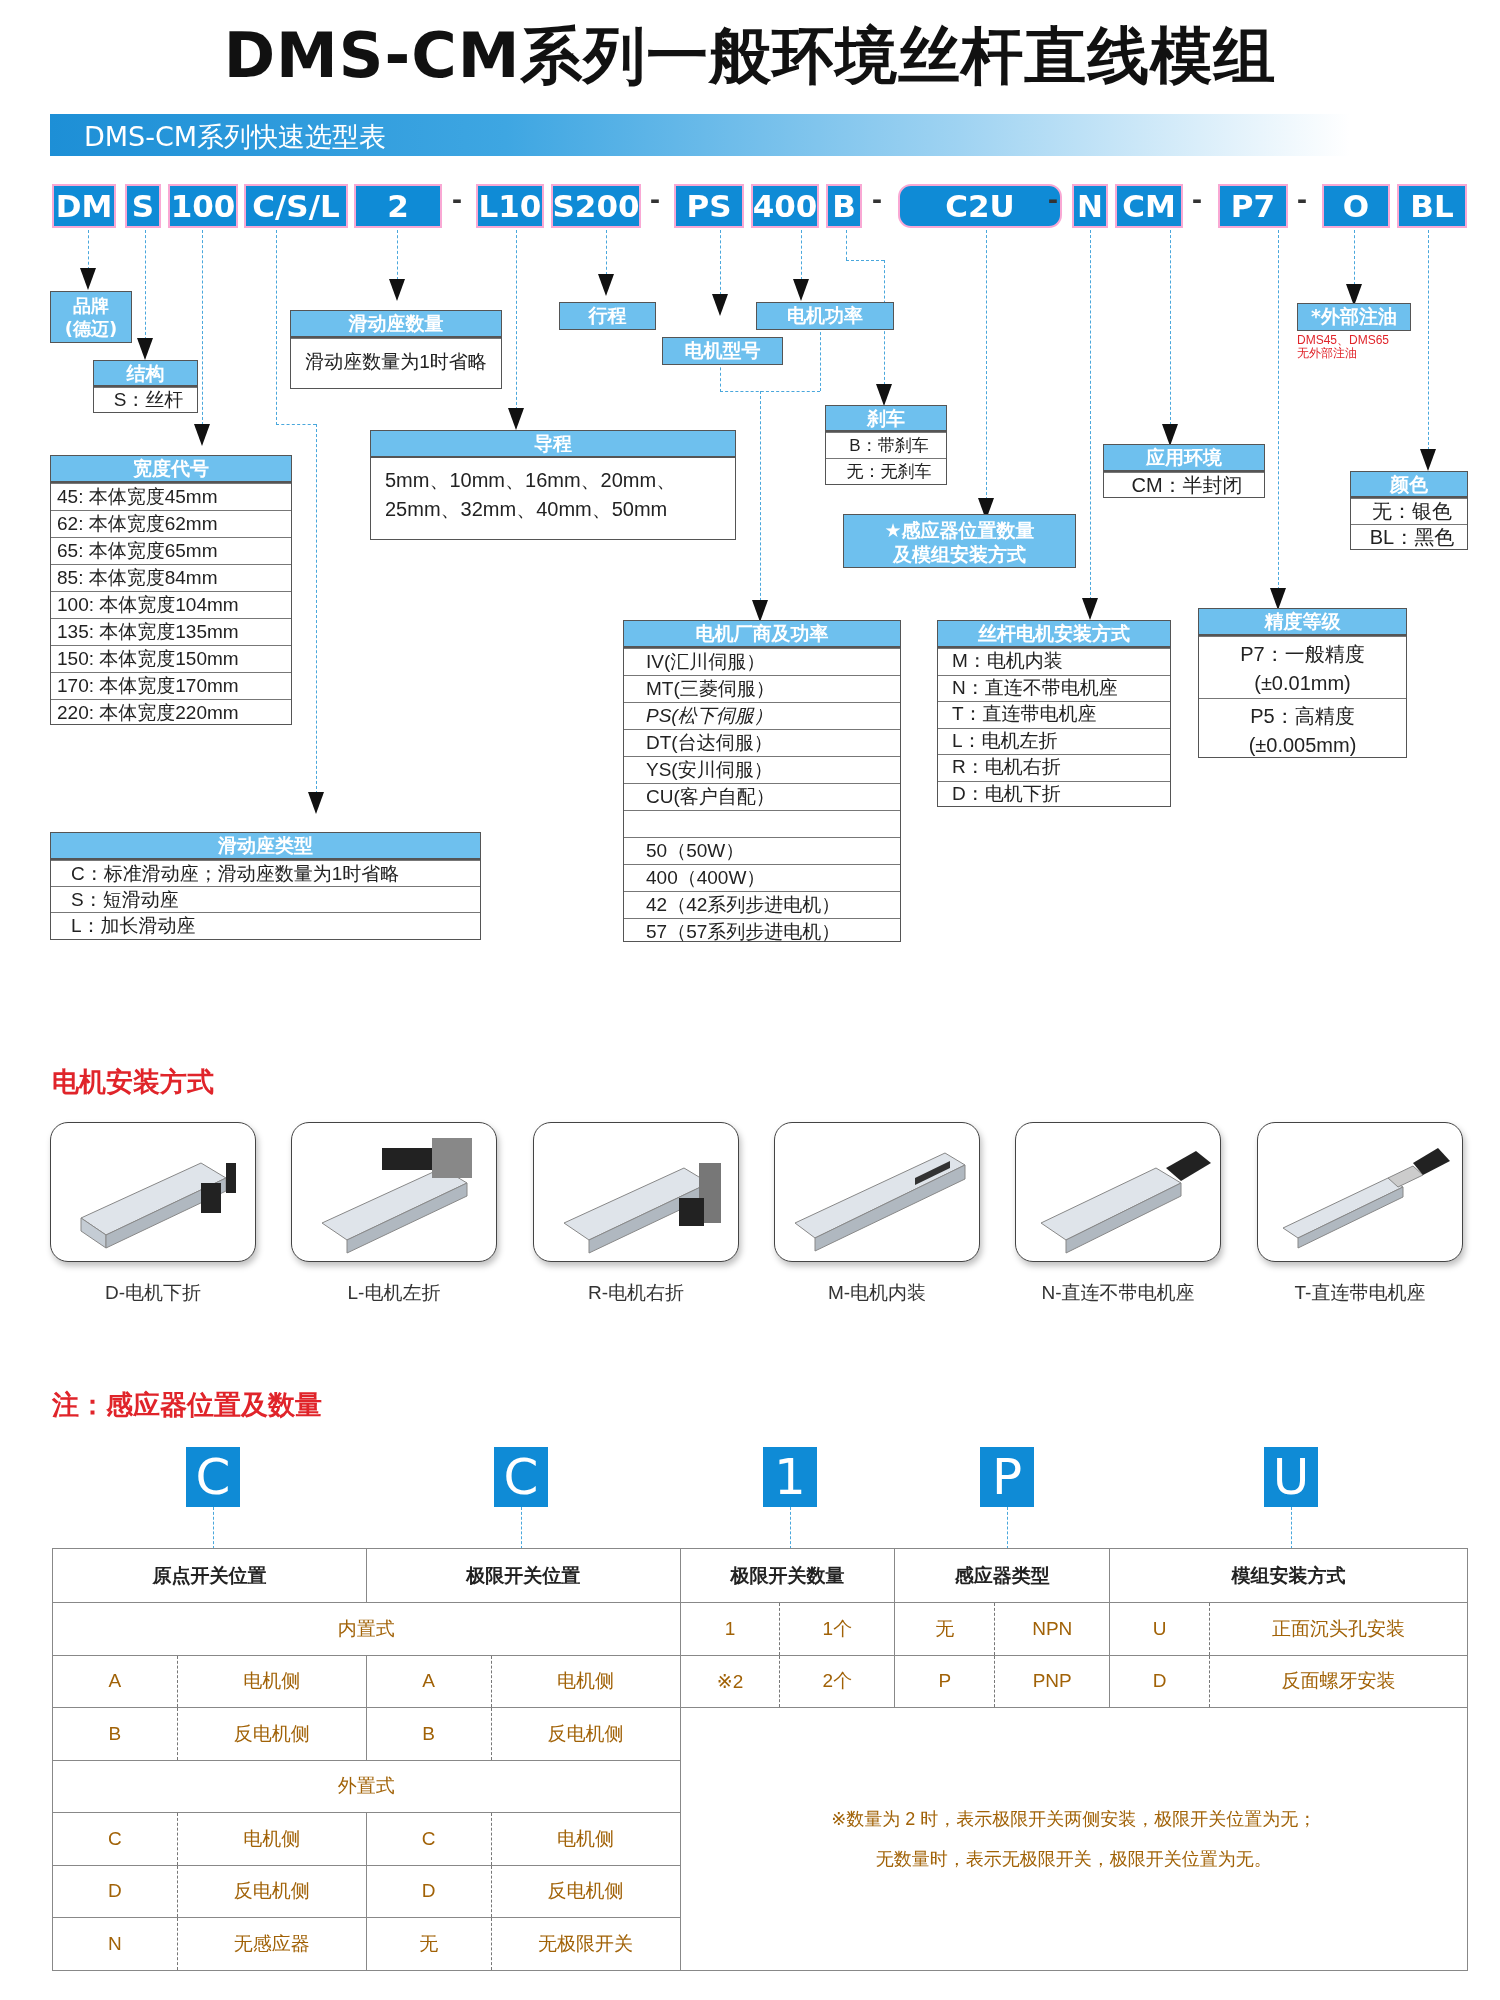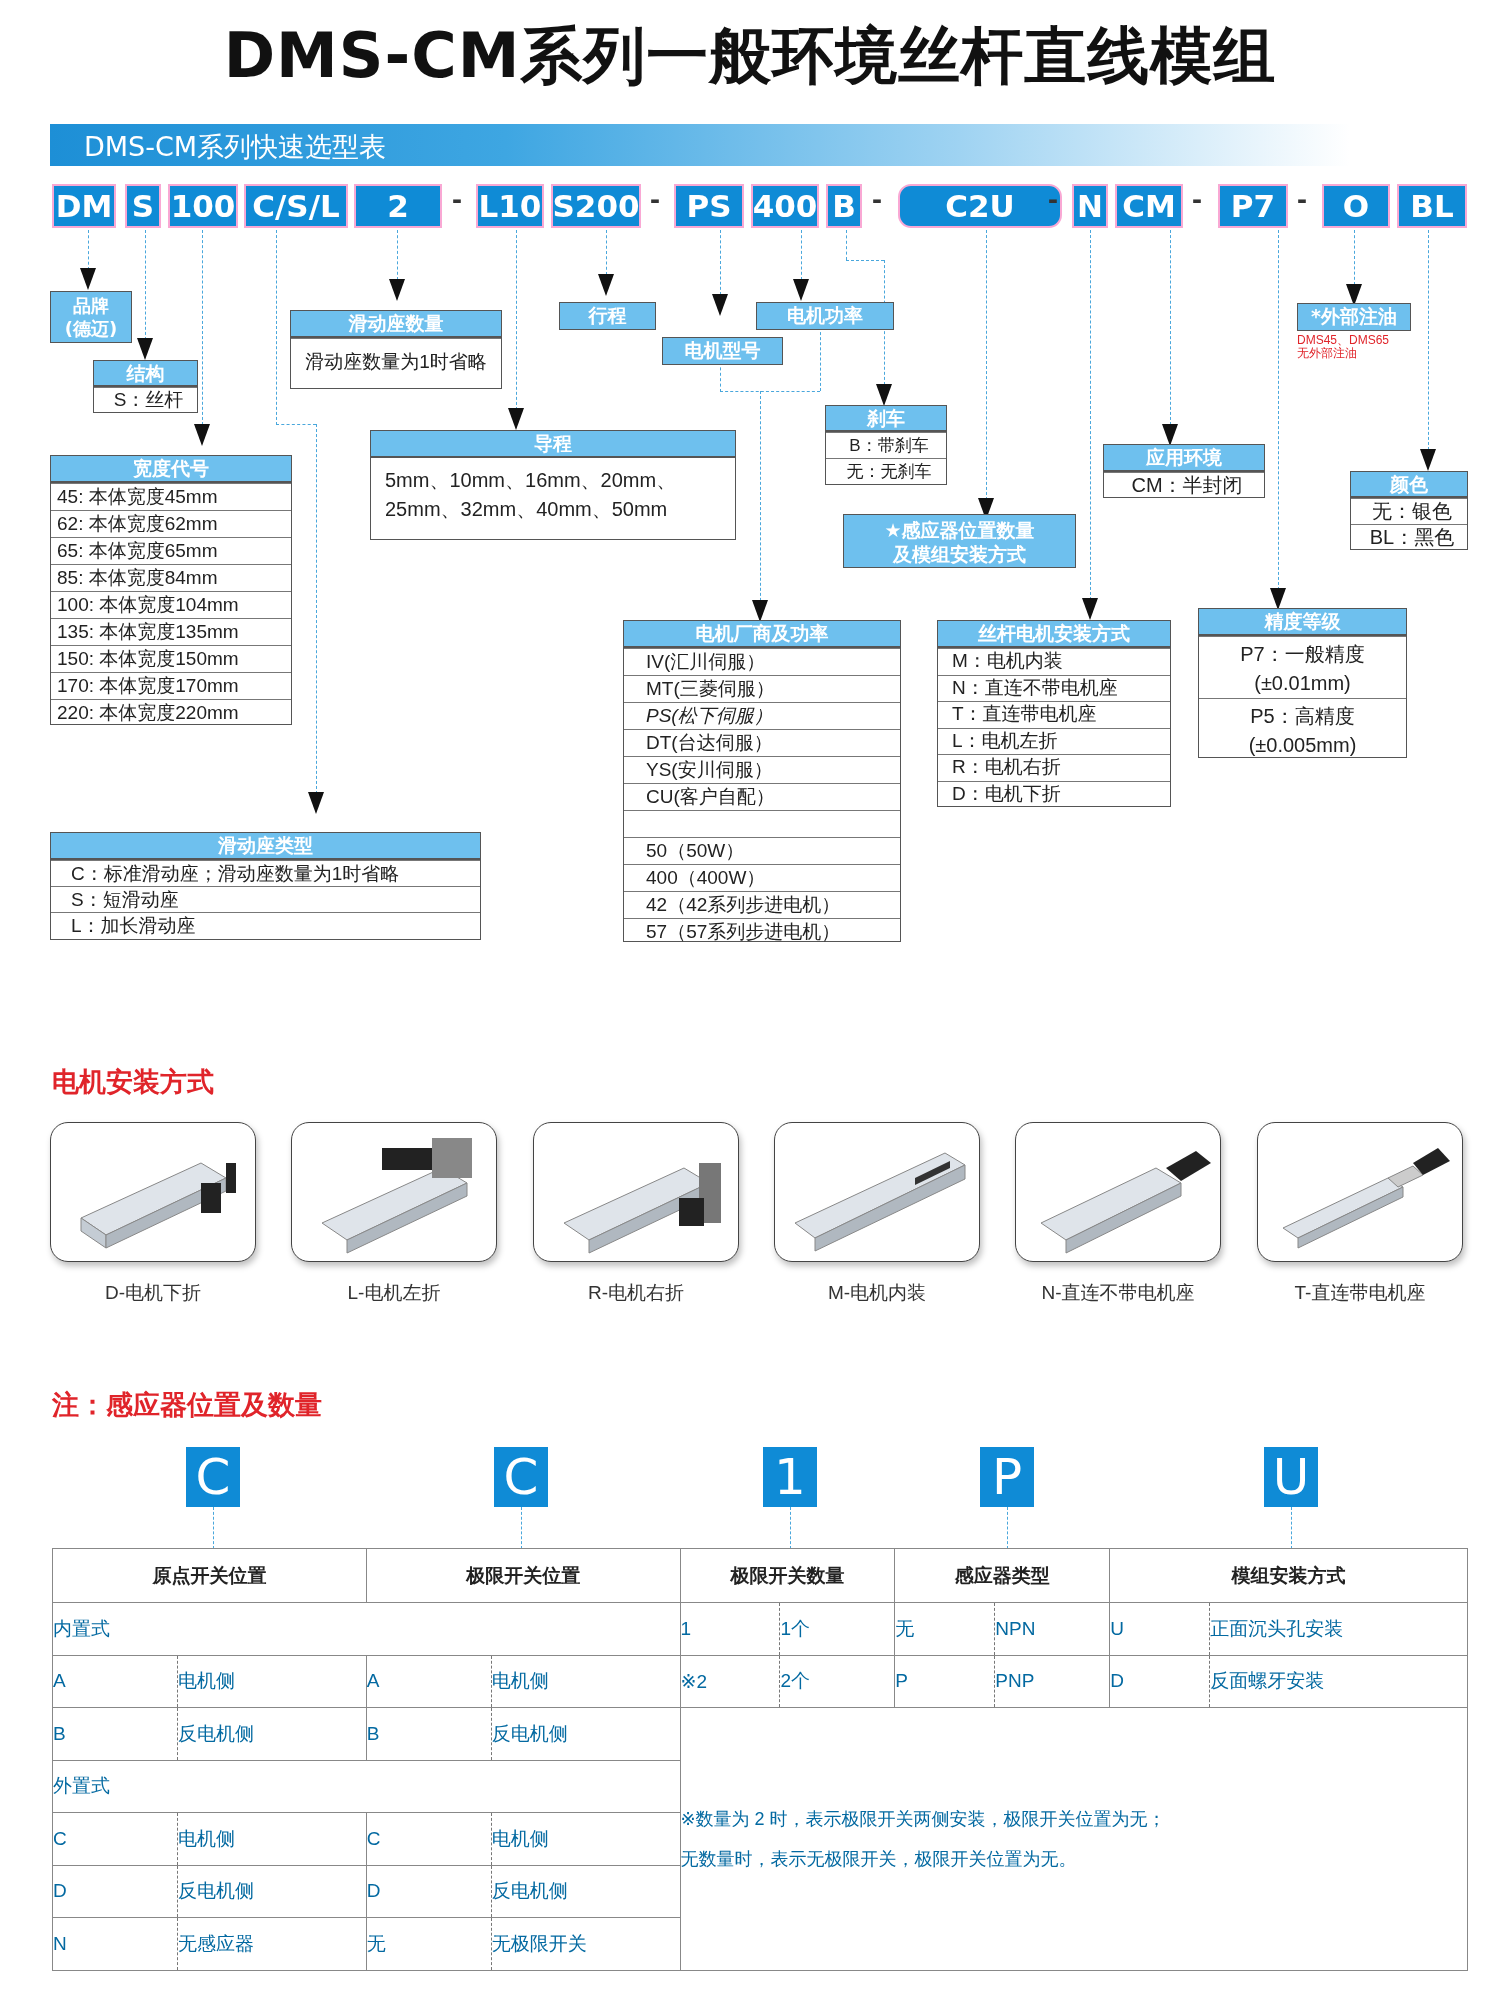--- a/index.html
+++ b/index.html
@@ -1,21 +1,21 @@
 <!DOCTYPE html>
 <html><head>
 <meta charset="utf-8">
 <style>
   * { box-sizing: border-box; margin: 0; padding: 0; }
   body { width: 1500px; height: 2000px; background: #ffffff; position: relative; overflow: hidden;
          font-family: "Liberation Sans", "DejaVu Sans", sans-serif; color: #222; }
   .abs { position: absolute; }
   .title { left: 0; top: 14px; width: 1500px; text-align: center; font-size: 62px; font-weight: 900;
            color: #111; letter-spacing: 1px; font-family: "DejaVu Sans", sans-serif; }
-  .band { left: 50px; top: 124px; width: 1300px; height: 42px;
+  .band { left: 50px; top: 114px; width: 1300px; height: 42px;
           background: linear-gradient(to right, #1d8fd6 0%, #3ea6e2 35%, #9fd3f2 70%, #ffffff 100%); }
   .band span { position: absolute; left: 34px; top: 5px; color: #fff; font-size: 27px; font-family: "DejaVu Sans", sans-serif; }
   .code { background: #0f8bd6; color: #fff; font-weight: bold; font-size: 31px; height: 44px; top: 184px;
           display: flex; align-items: center; justify-content: center; font-family: "DejaVu Sans", sans-serif;
           border: 2px solid #f9a8d4; }
   .dash { top: 182px; font-size: 30px; font-weight: bold; color: #333; }
   .vline { border-left: 1px dashed #49a7dc; width: 0; }
   .hline { border-top: 1px dashed #49a7dc; height: 0; }
   .arrow { width: 0; height: 0; border-left: 8px solid transparent; border-right: 8px solid transparent; border-top: 22px solid #111; }
   .box { border: 1.5px solid #555; background: #fff; }
@@ -25,21 +25,21 @@
   .row:first-of-type { border-top: none; }
   .lbl { background: #6ec0ee; color: #fff; font-weight: bold; text-align: center; border: 1.5px solid #555;
          font-size: 19px; font-family: "DejaVu Sans", sans-serif; }
   .section { font-size: 27px; font-weight: bold; color: #e0242a; font-family: "DejaVu Sans", sans-serif; }
   .card { width: 206px; height: 140px; border: 1.5px solid #444; border-radius: 18px; background: #fff;
           box-shadow: 2px 4px 6px rgba(0,0,0,0.25); overflow: hidden; }
   .card-cap { font-size: 19px; text-align: center; width: 206px; color: #333; }
   .sq { background: #0f8bd6; color: #fff; width: 54px; height: 60px; font-size: 50px; display: flex;
         align-items: center; justify-content: center; top: 1447px; font-family: "DejaVu Sans", sans-serif; }
   table.sens { position: absolute; left: 52px; top: 1548px; width: 1416px; border-collapse: collapse; font-size: 19px; }
-  table.sens td { height: 52.5px; border: 1.5px solid #888; color: #0369a1; }
+  table.sens td { height: 52.5px; text-align: center; border: 1.5px solid #888; color: #a16207; }
   table.sens td.dl { border-right: 1px dashed #777; }
   table.sens td.dr { border-left: 1px dashed #777; }
   table.sens th { height: 54px; font-weight: bold; border: 1.5px solid #888; font-size: 19px; color: #222; }
   .note { font-size: 18px; line-height: 40px; color: #333; }
 </style>
 </head>
 <body>
 
 <div class="abs title">DMS-CM系列一般环境丝杆直线模组</div>
 <div class="abs band">

